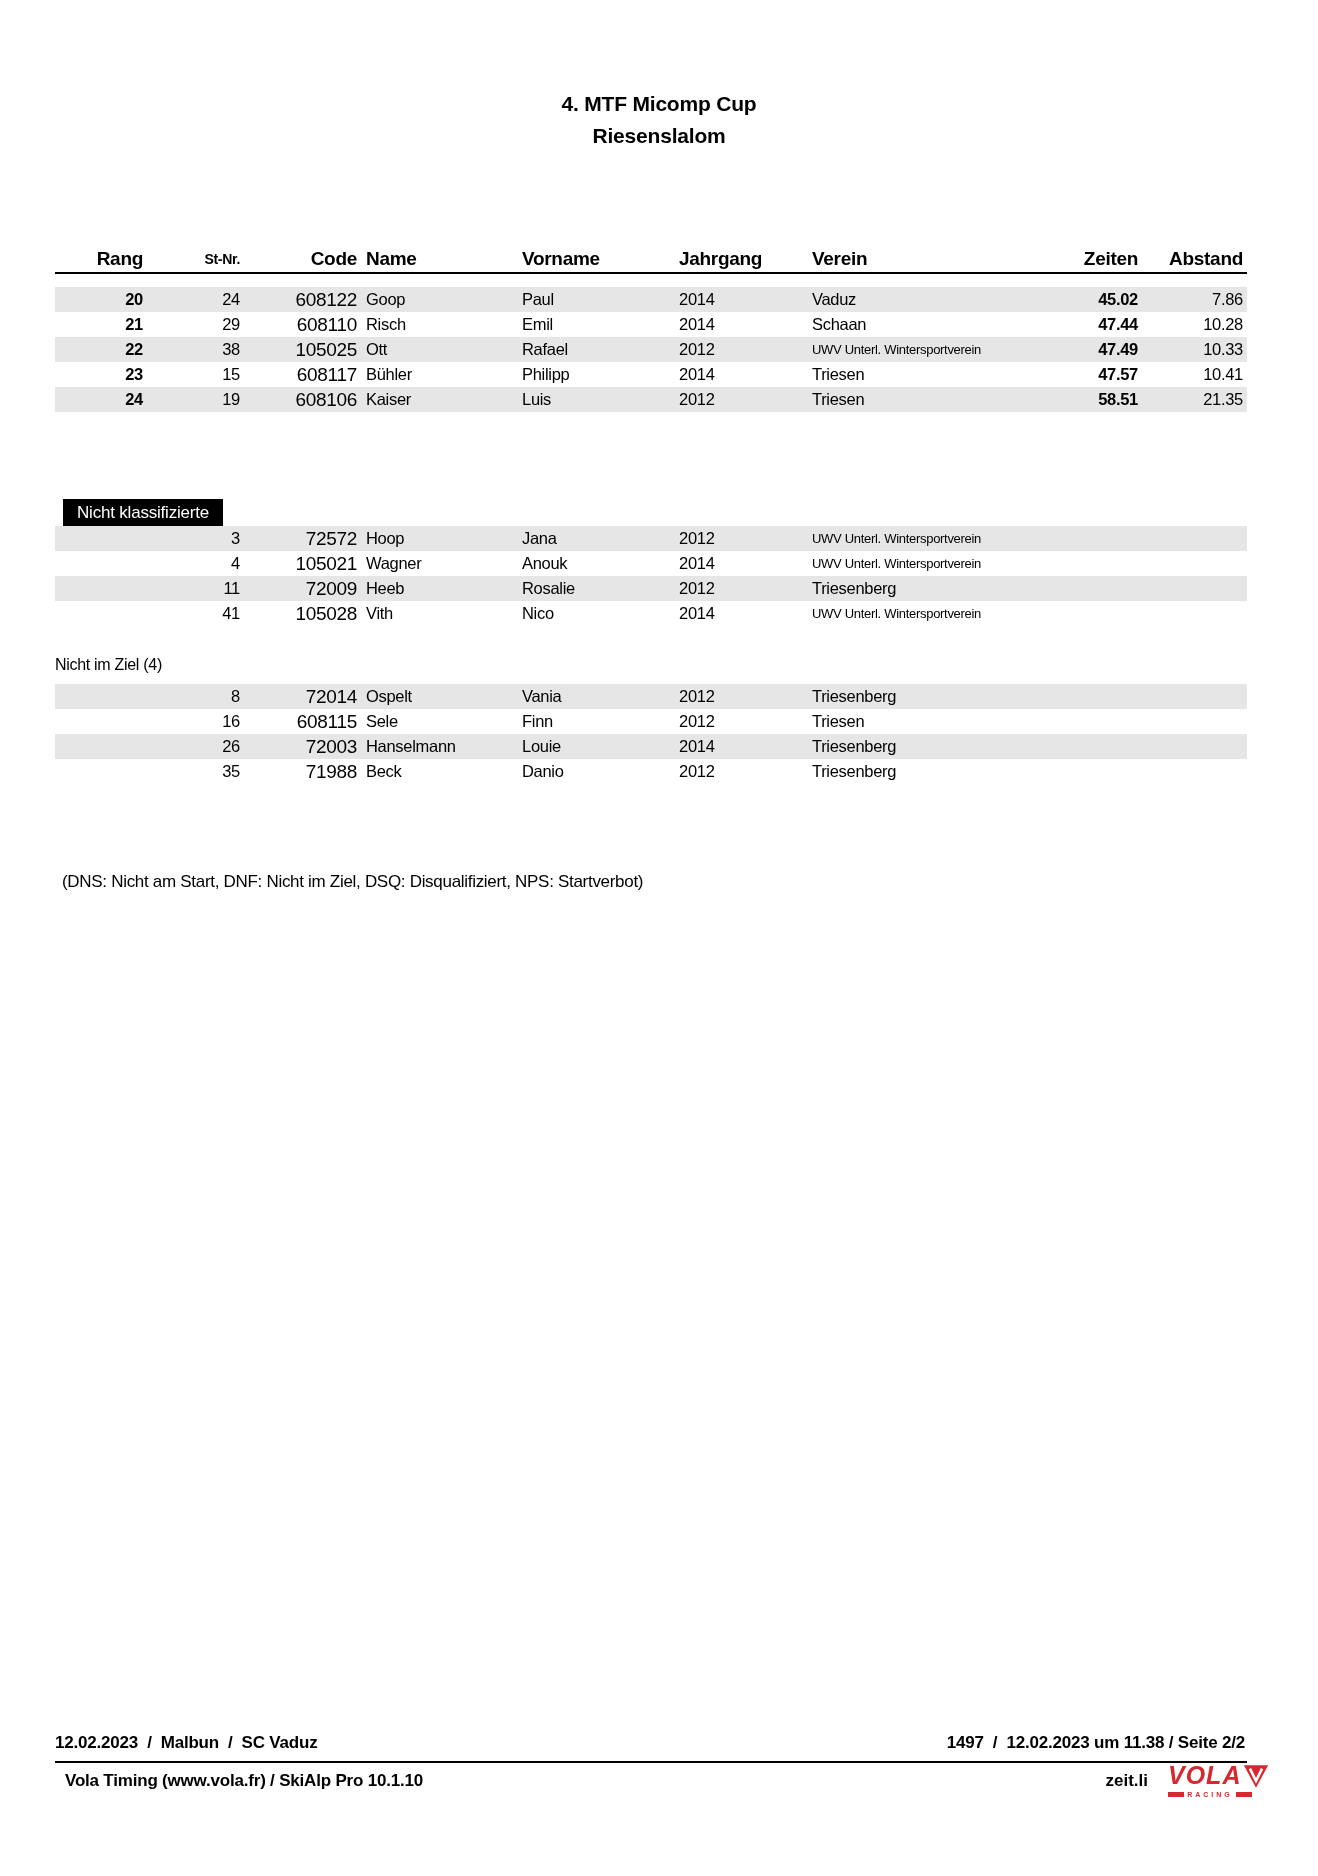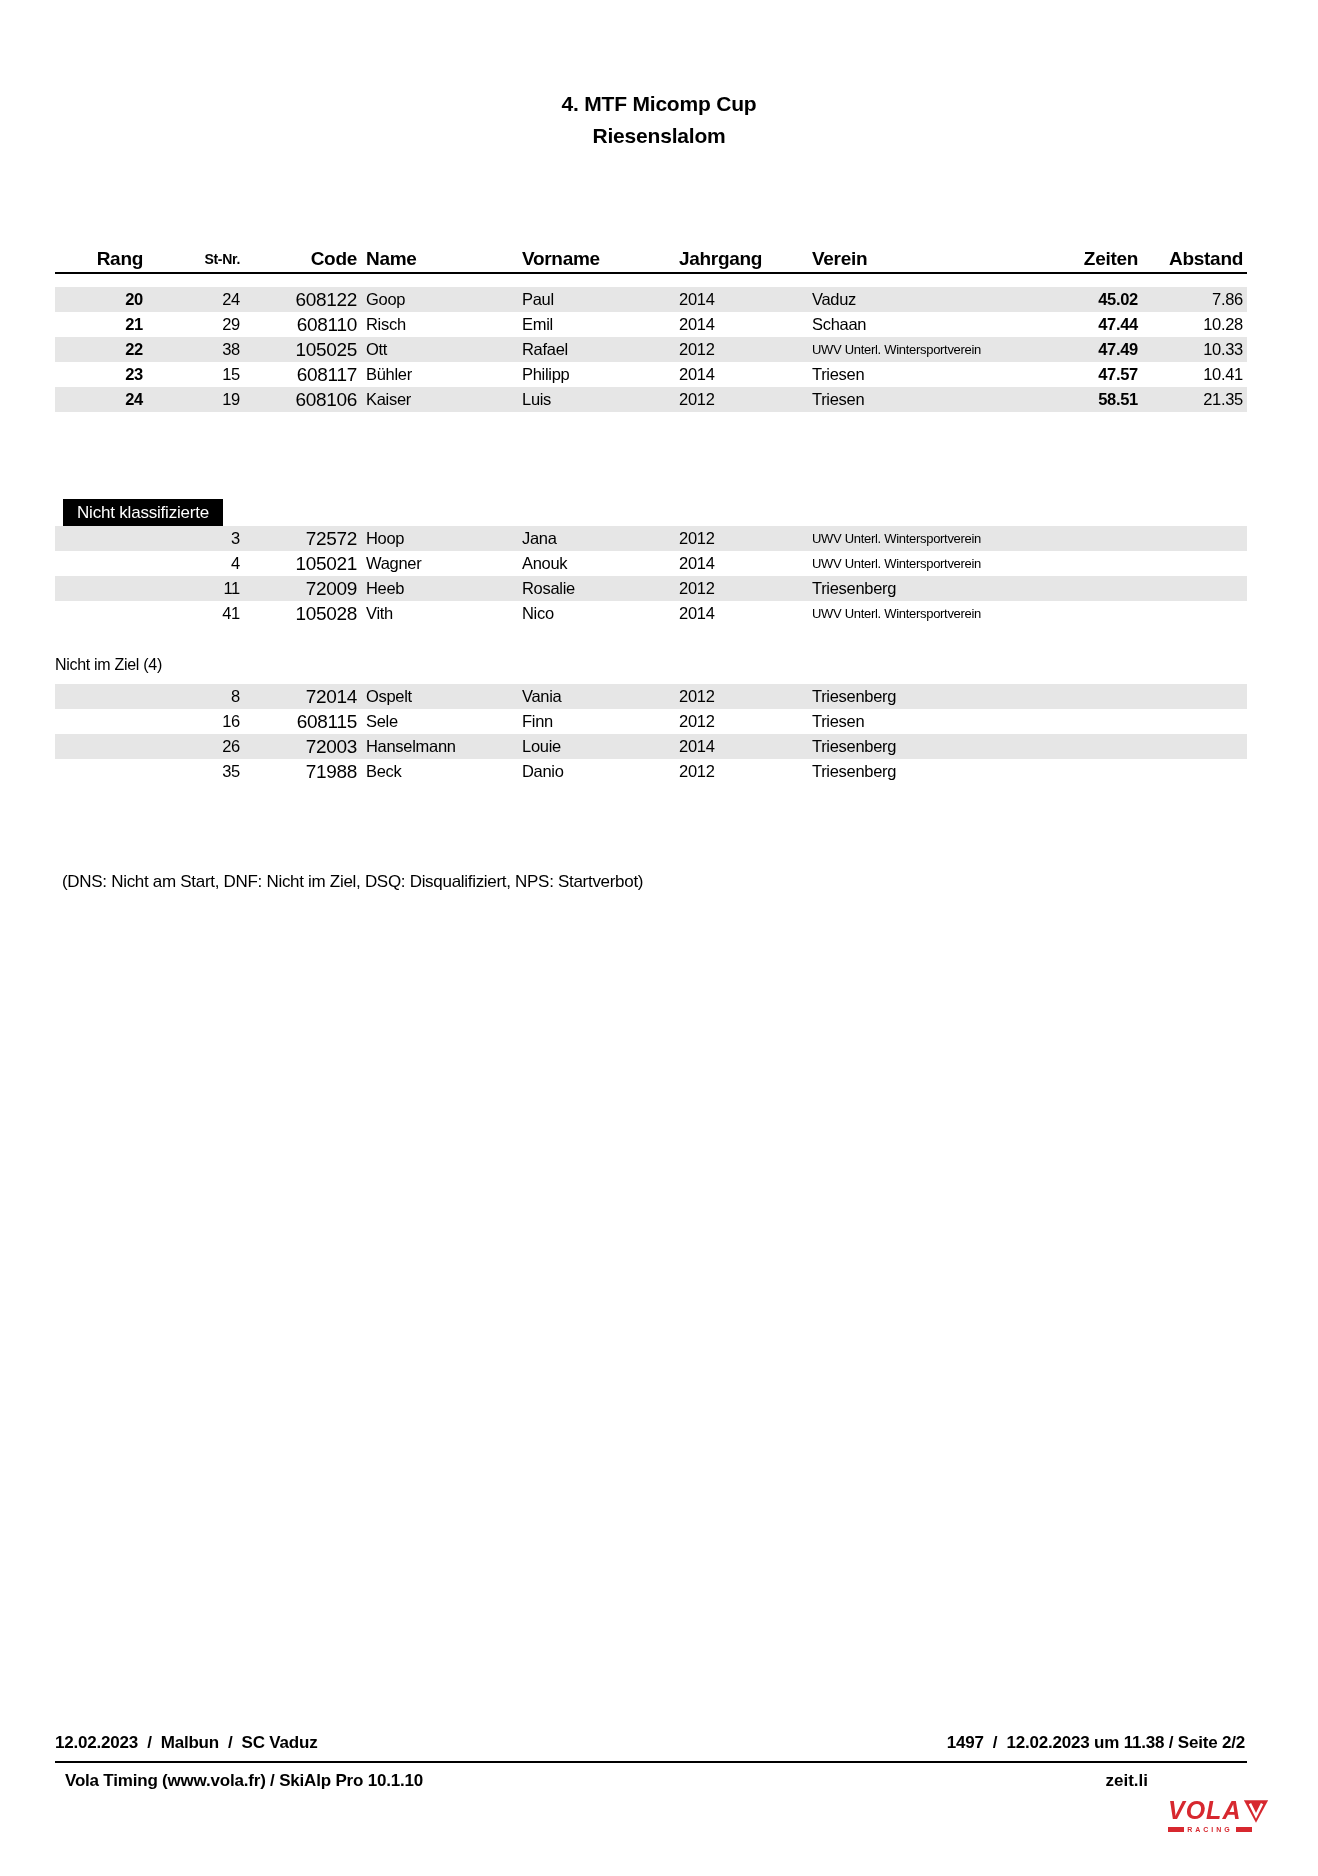--- a/index.html
+++ b/index.html
@@ -50,21 +50,21 @@
   .section-label{font-size:16px;letter-spacing:-0.3px;margin:30px 0 8px 0;height:20px;}
   .legend{position:absolute;top:872px;left:62px;font-size:17px;letter-spacing:-0.3px;}
 
   
   .footer-event{position:absolute;top:1733px;left:55px;font-size:17px;font-weight:bold;white-space:pre;letter-spacing:-0.2px;}
   .footer-page{position:absolute;top:1733px;right:73px;font-size:17px;font-weight:bold;white-space:pre;letter-spacing:-0.2px;}
   .footer-divider{position:absolute;top:1761px;left:55px;width:1192px;height:2px;background:var(--ink);}
   .footer-software{position:absolute;top:1771px;left:55px;font-size:17px;font-weight:bold;letter-spacing:-0.2px;margin-left:10px;}
   .footer-zeitli{position:absolute;top:1771px;right:170px;font-size:17px;font-weight:bold;}
   .vola-logo{position:absolute;top:1764px;left:1168px;width:110px;}
-  .vola-top{display:flex;align-items:flex-start;margin-top:35px;}
+  .vola-top{display:flex;align-items:flex-start;}
   .vola-word{font-size:25px;font-weight:bold;font-style:italic;color:var(--logo-red);letter-spacing:1px;line-height:22px;}
   .vola-tri{margin-left:2px;margin-top:0;}
   .vola-racing{display:flex;align-items:center;width:84px;margin-top:2px;}
   .vola-racing .bar{height:5px;background:var(--logo-red);flex:1;}
   .vola-racing .racing-text{font-size:7px;font-weight:bold;color:var(--logo-red);letter-spacing:3px;padding:0 3px;line-height:7px;}
 </style>
 </head>
 <body>
 
 <div class="page">

